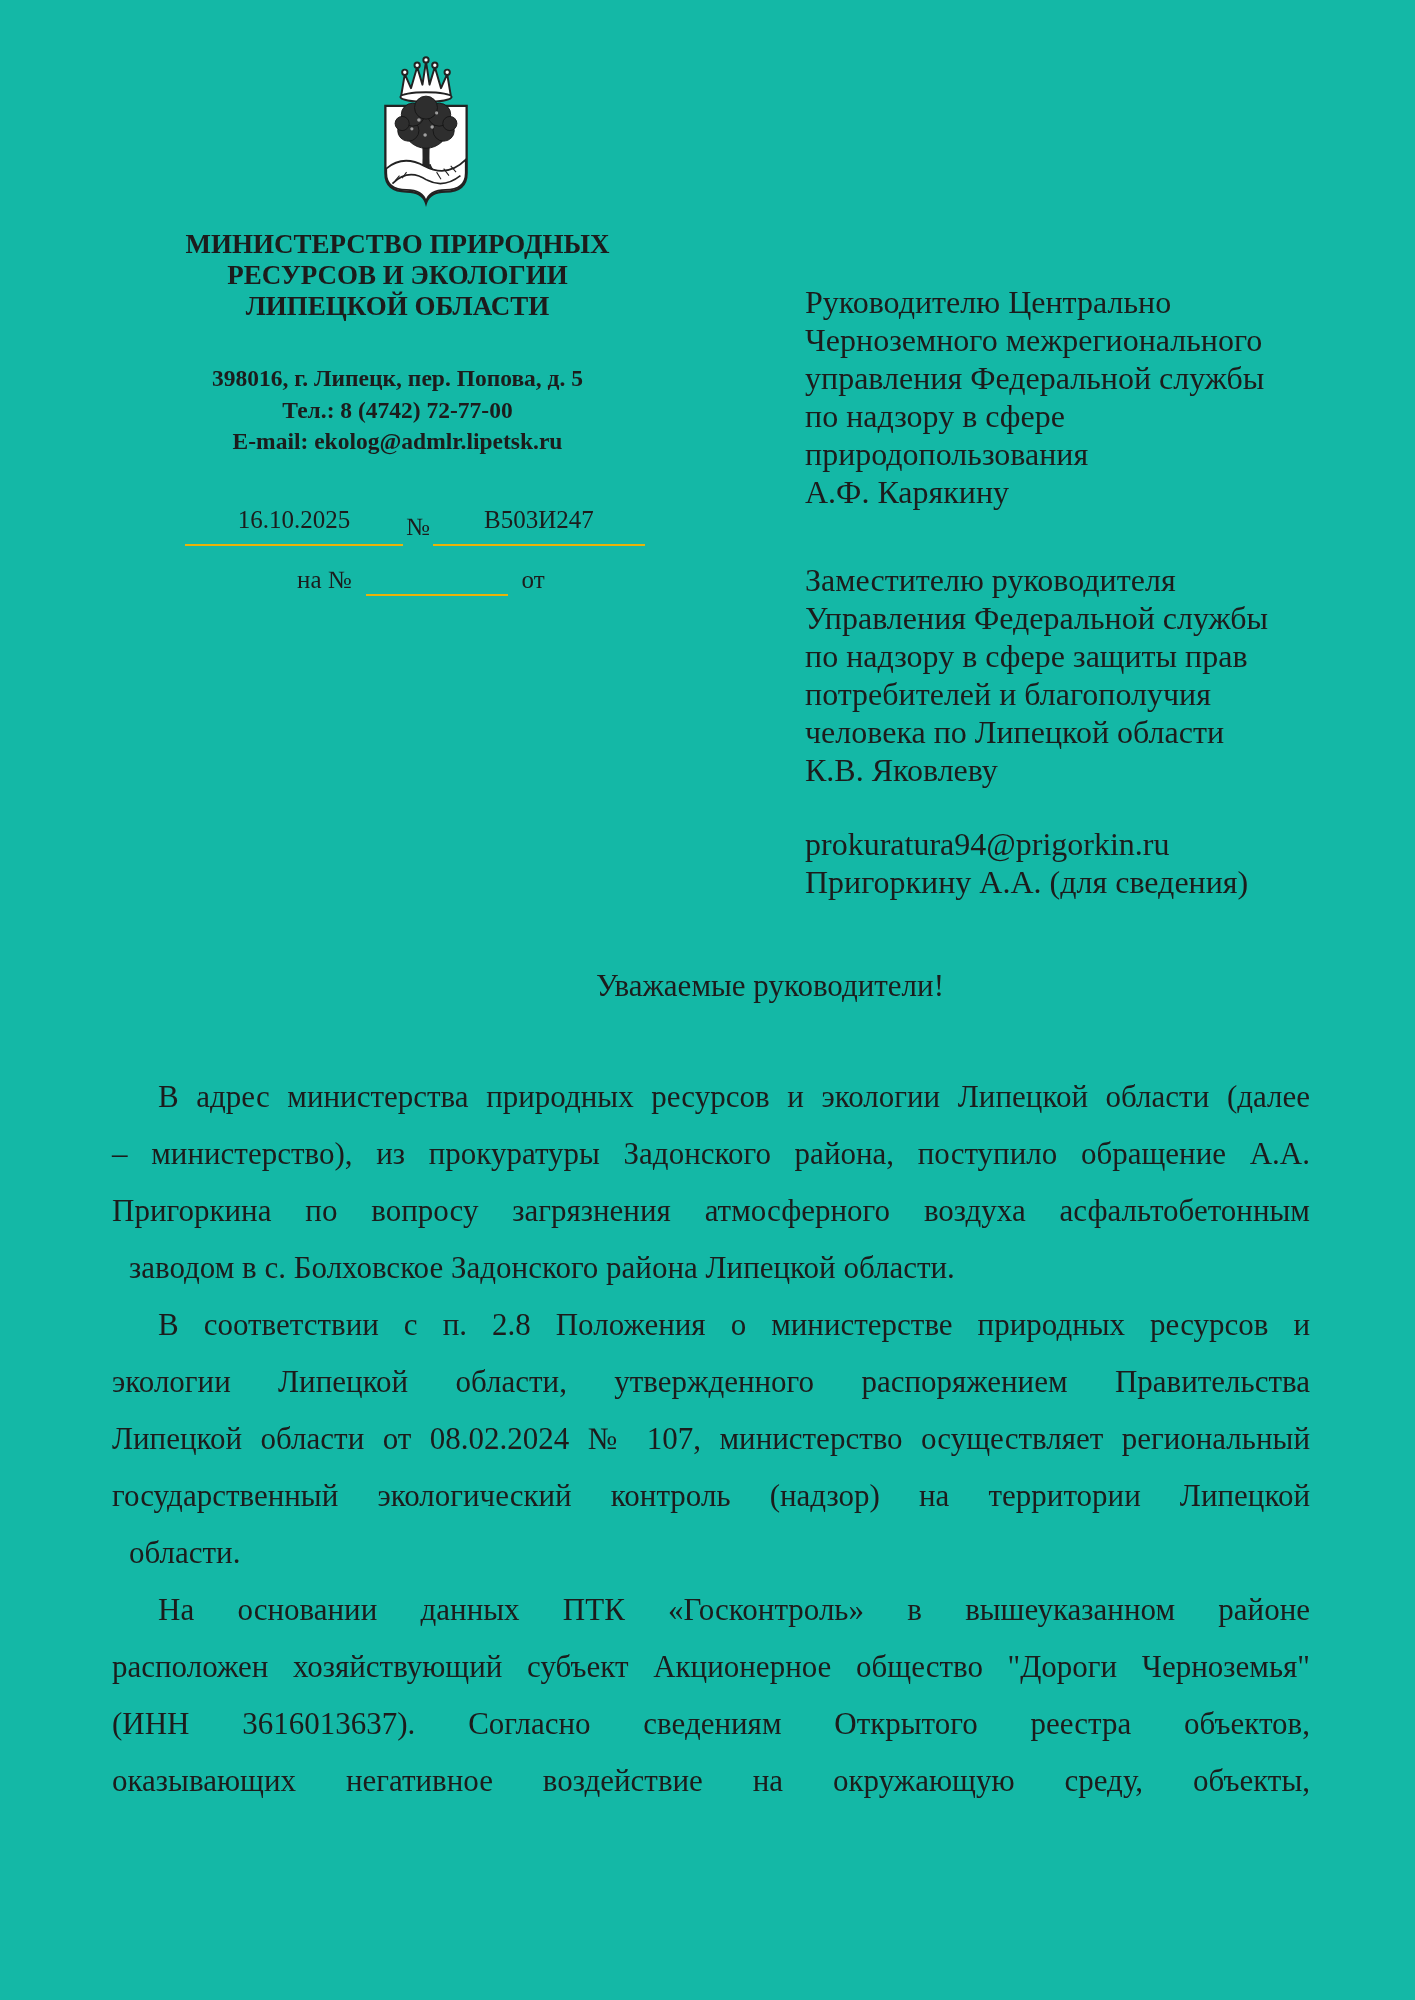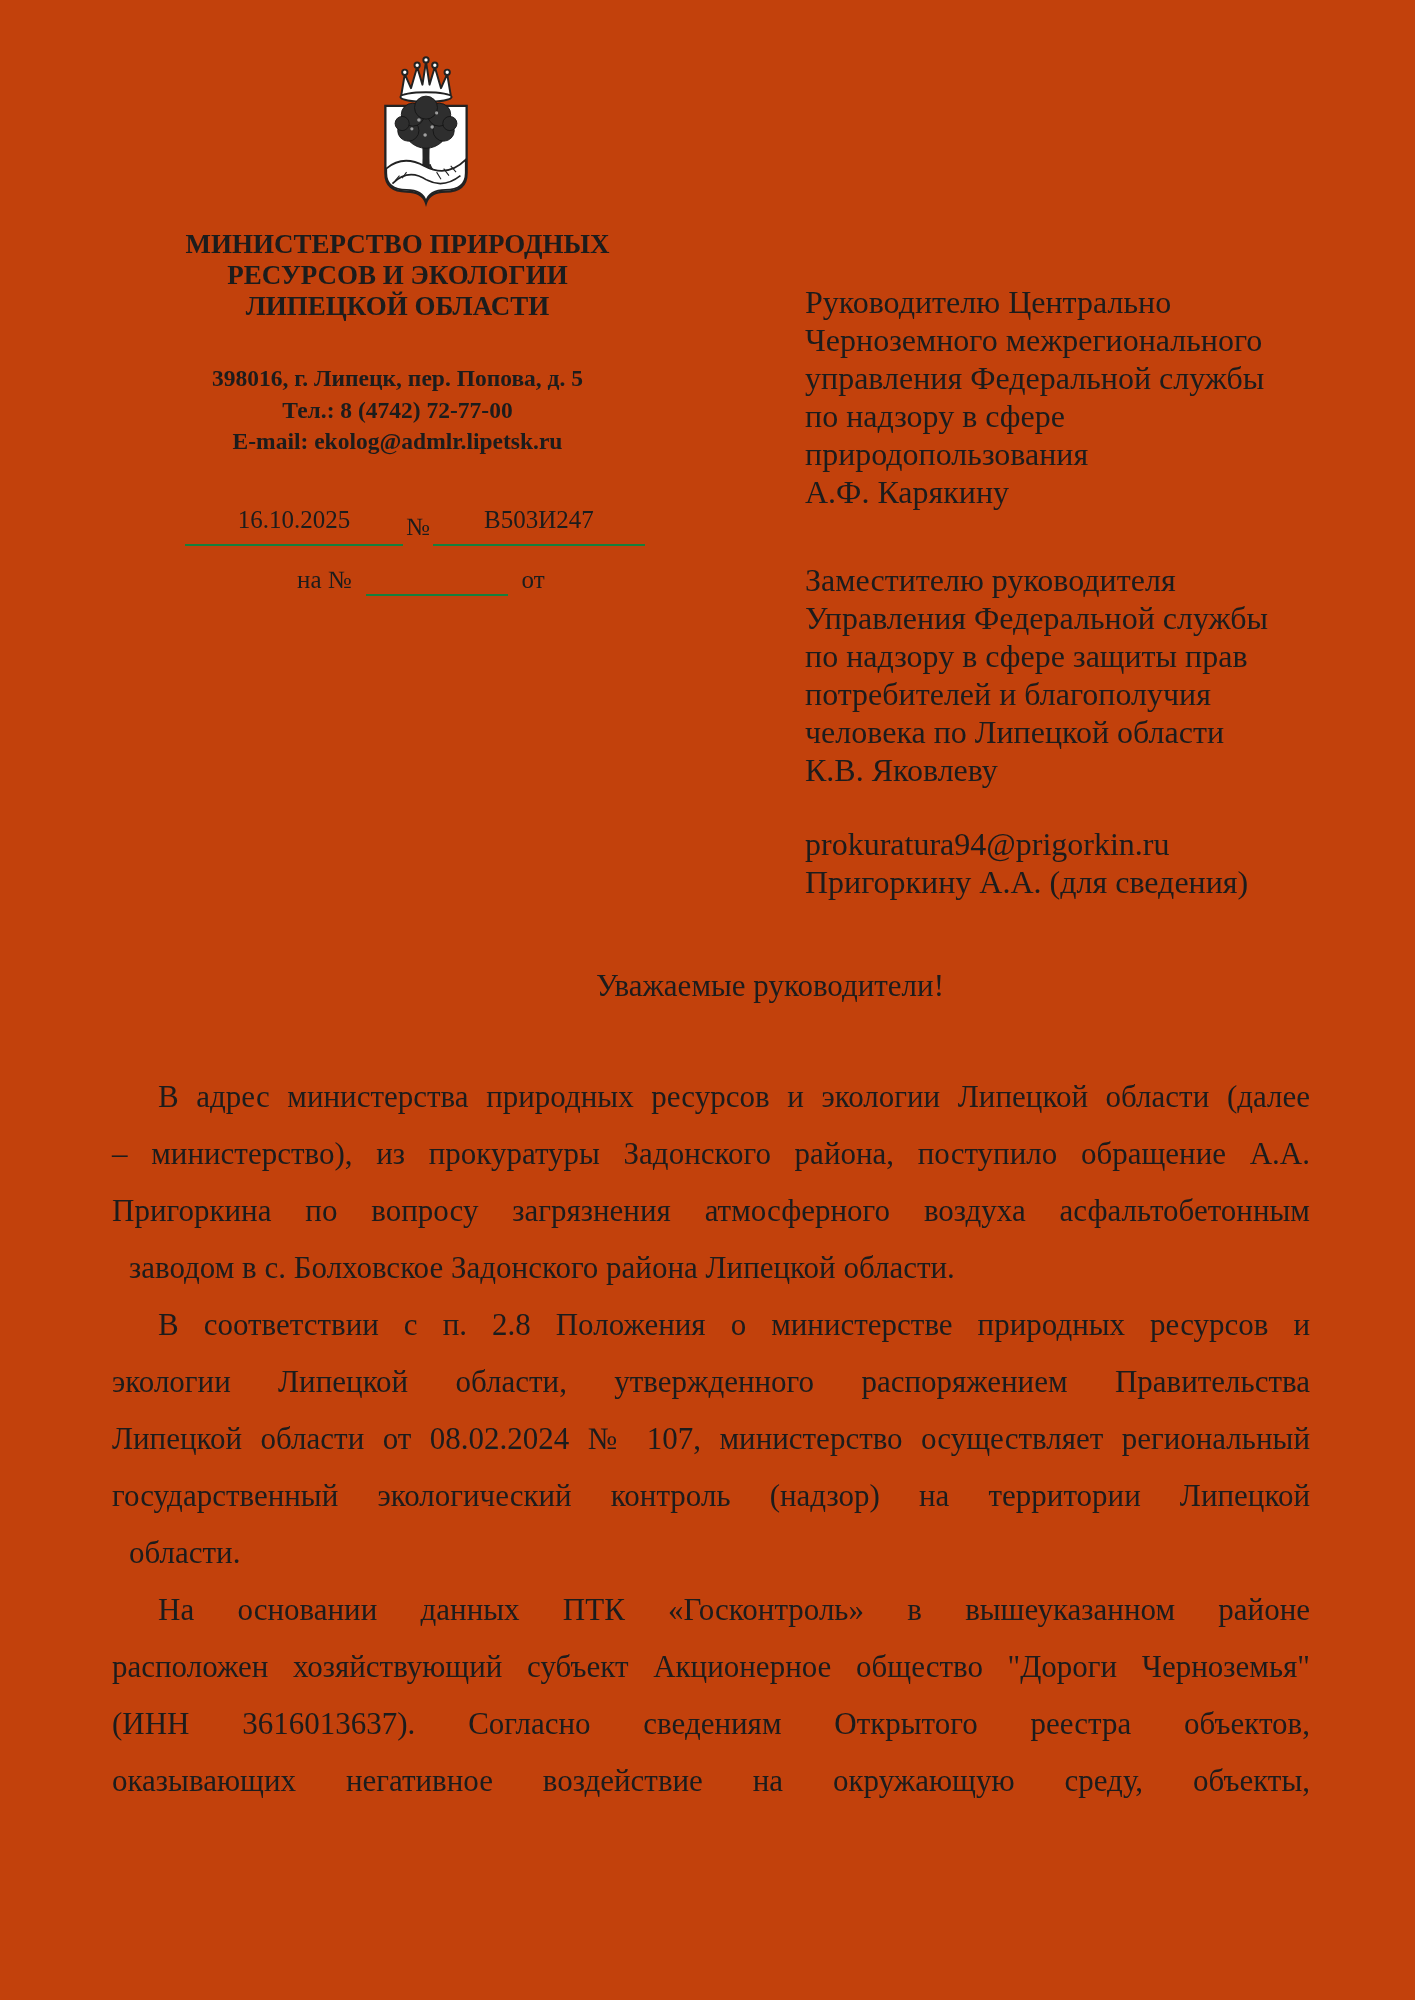--- a/index.html
+++ b/index.html
@@ -1,35 +1,35 @@
 <!DOCTYPE html>
 <html><head>
 <meta charset="utf-8">
 <style>
   html,body{margin:0;padding:0;background:#e8e8e8;}
   .page{
     position:relative;
     width:1415px;height:2000px;
     margin:0 auto;
-    background:#c2410c;
+    background:#14b8a6;
     color:#1c1c1c;
     font-family:"Liberation Serif","DejaVu Serif",serif;
     overflow:hidden;
   }
   
   .coat{position:absolute;left:115px;top:44px;width:565px;text-align:center;}
   .coat svg{transform:translateX(28px);}
   .org-name{position:absolute;left:115px;top:229px;width:565px;text-align:center;
     font-weight:bold;font-size:27px;line-height:31px;}
   .org-name .ln{display:block;white-space:nowrap;}
   .contact{position:absolute;left:115px;top:363px;width:565px;text-align:center;
     font-size:23.5px;line-height:31.5px;}
   .contact .ln{display:block;white-space:nowrap;font-weight:bold;}
   .num-line{position:absolute;left:185px;top:506px;font-size:25px;white-space:nowrap;}
-  .blank{display:inline-block;border-bottom:2px solid #15803d;text-align:center;vertical-align:bottom;}
+  .blank{display:inline-block;border-bottom:2px solid #eab308;text-align:center;vertical-align:bottom;}
   .u1{width:218px;height:38px;}
   .u2{width:212px;height:38px;}
   .nsign{display:inline-block;margin:0 3px;vertical-align:bottom;height:38px;line-height:38px;}
   .ref-line{position:absolute;left:297px;top:564px;font-size:25px;line-height:32px;white-space:nowrap;}
   .u3{width:142px;height:30px;margin:0 14px;}
   
   .recipients{position:absolute;left:805px;top:272px;width:490px;font-size:32px;line-height:38px;}
   .rb{margin:11px 0 50px 0;}
   .rb3{margin-top:-14px;}
   .rb .rl{display:block;white-space:nowrap;}

